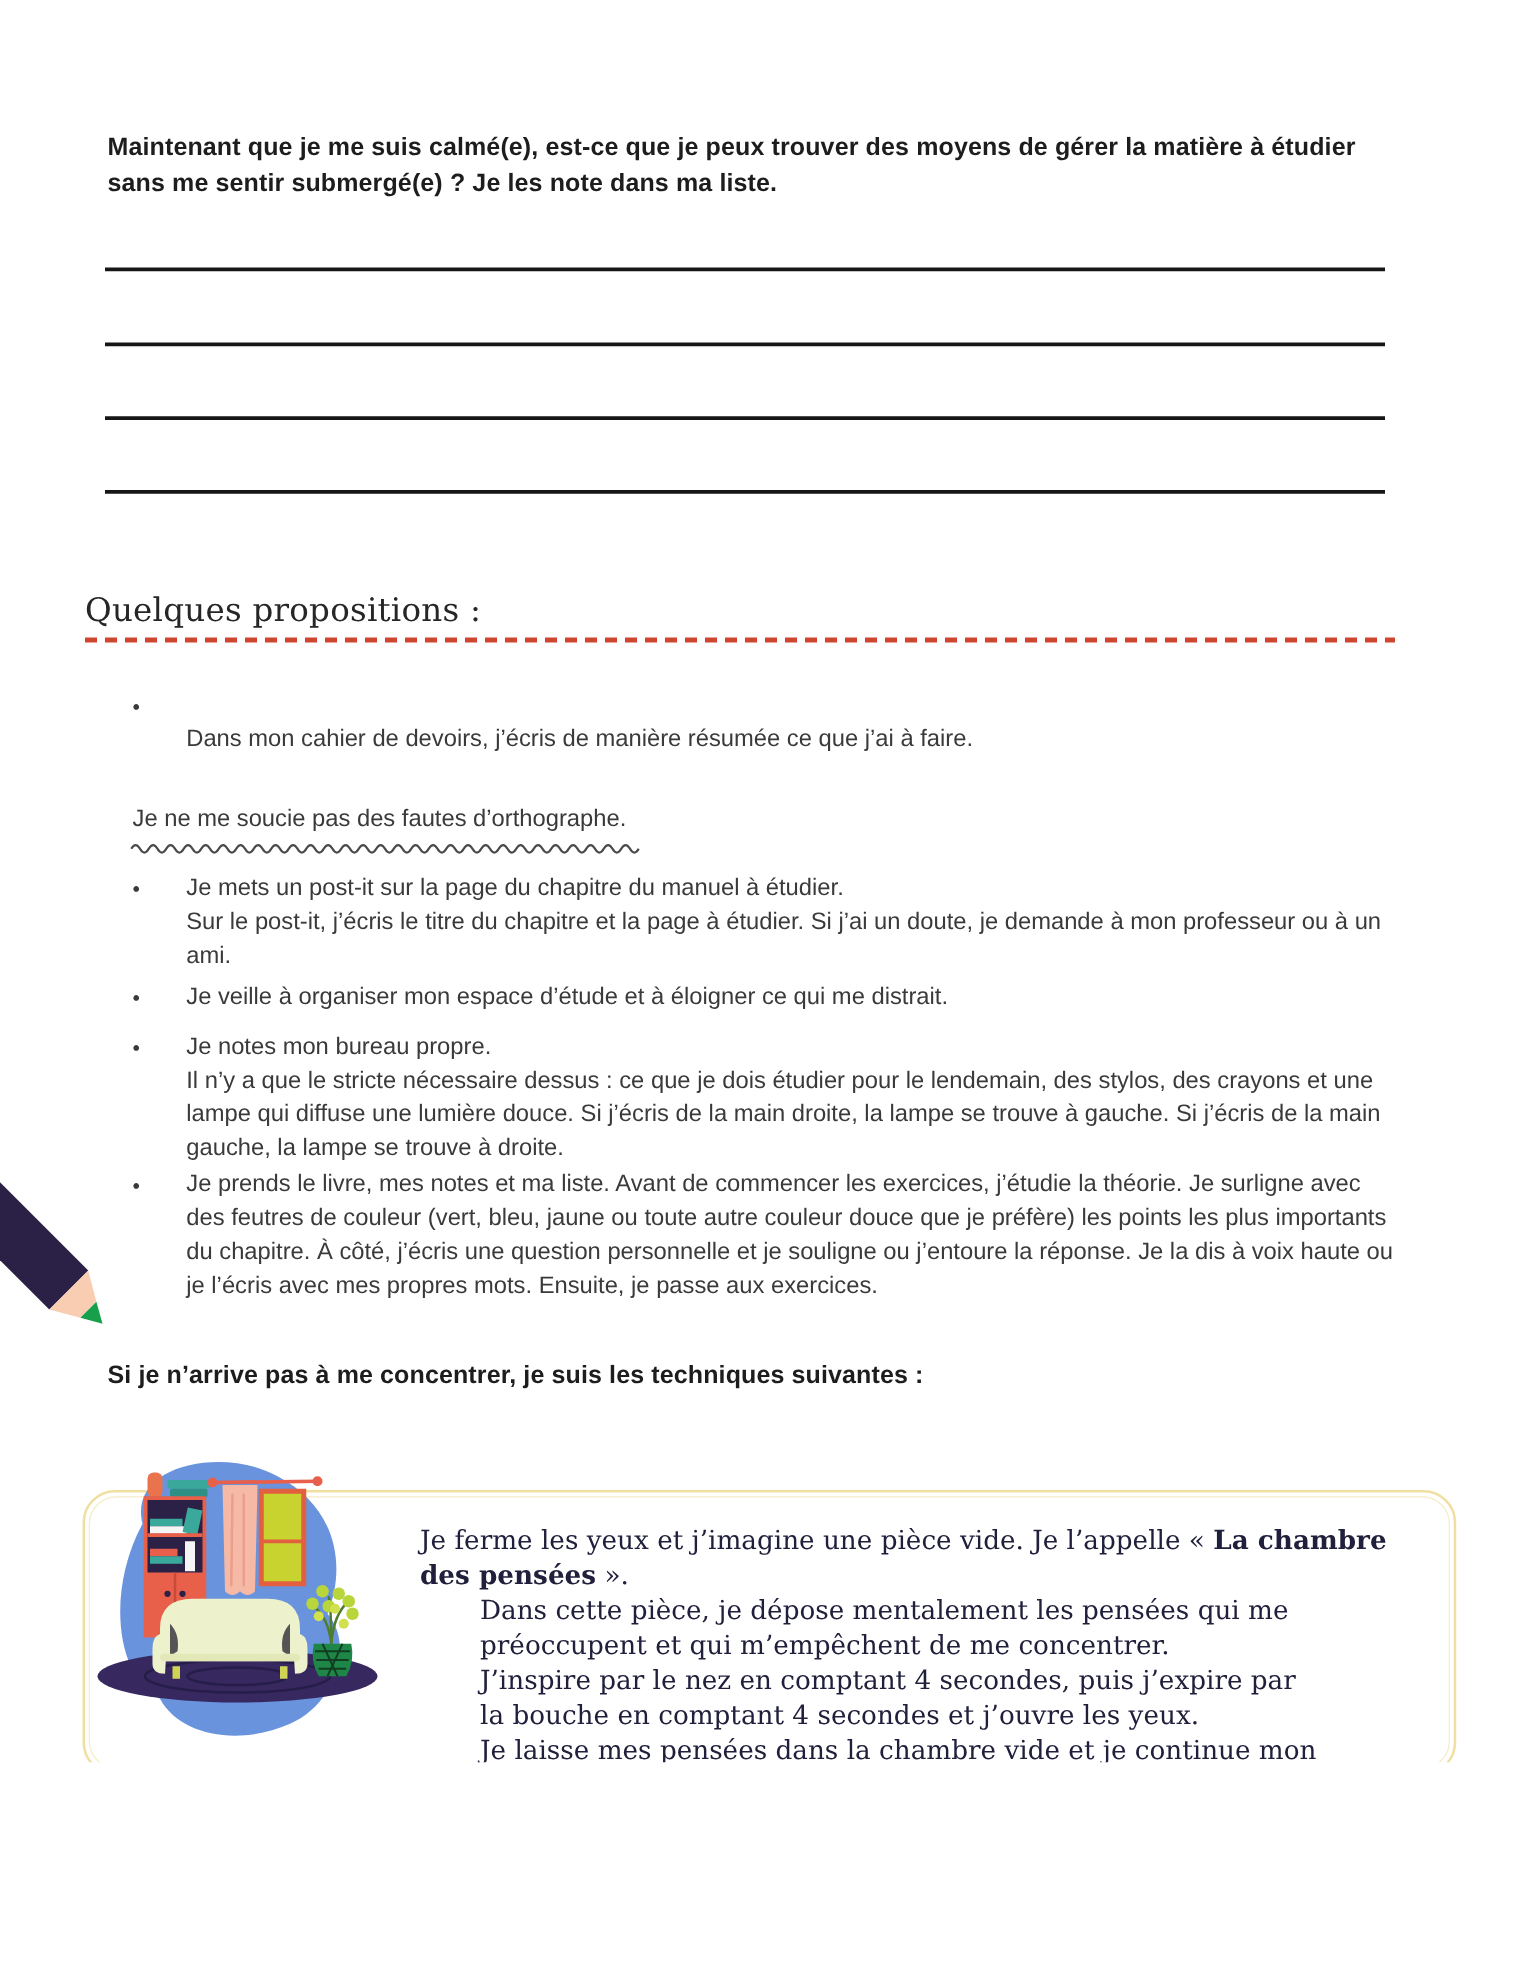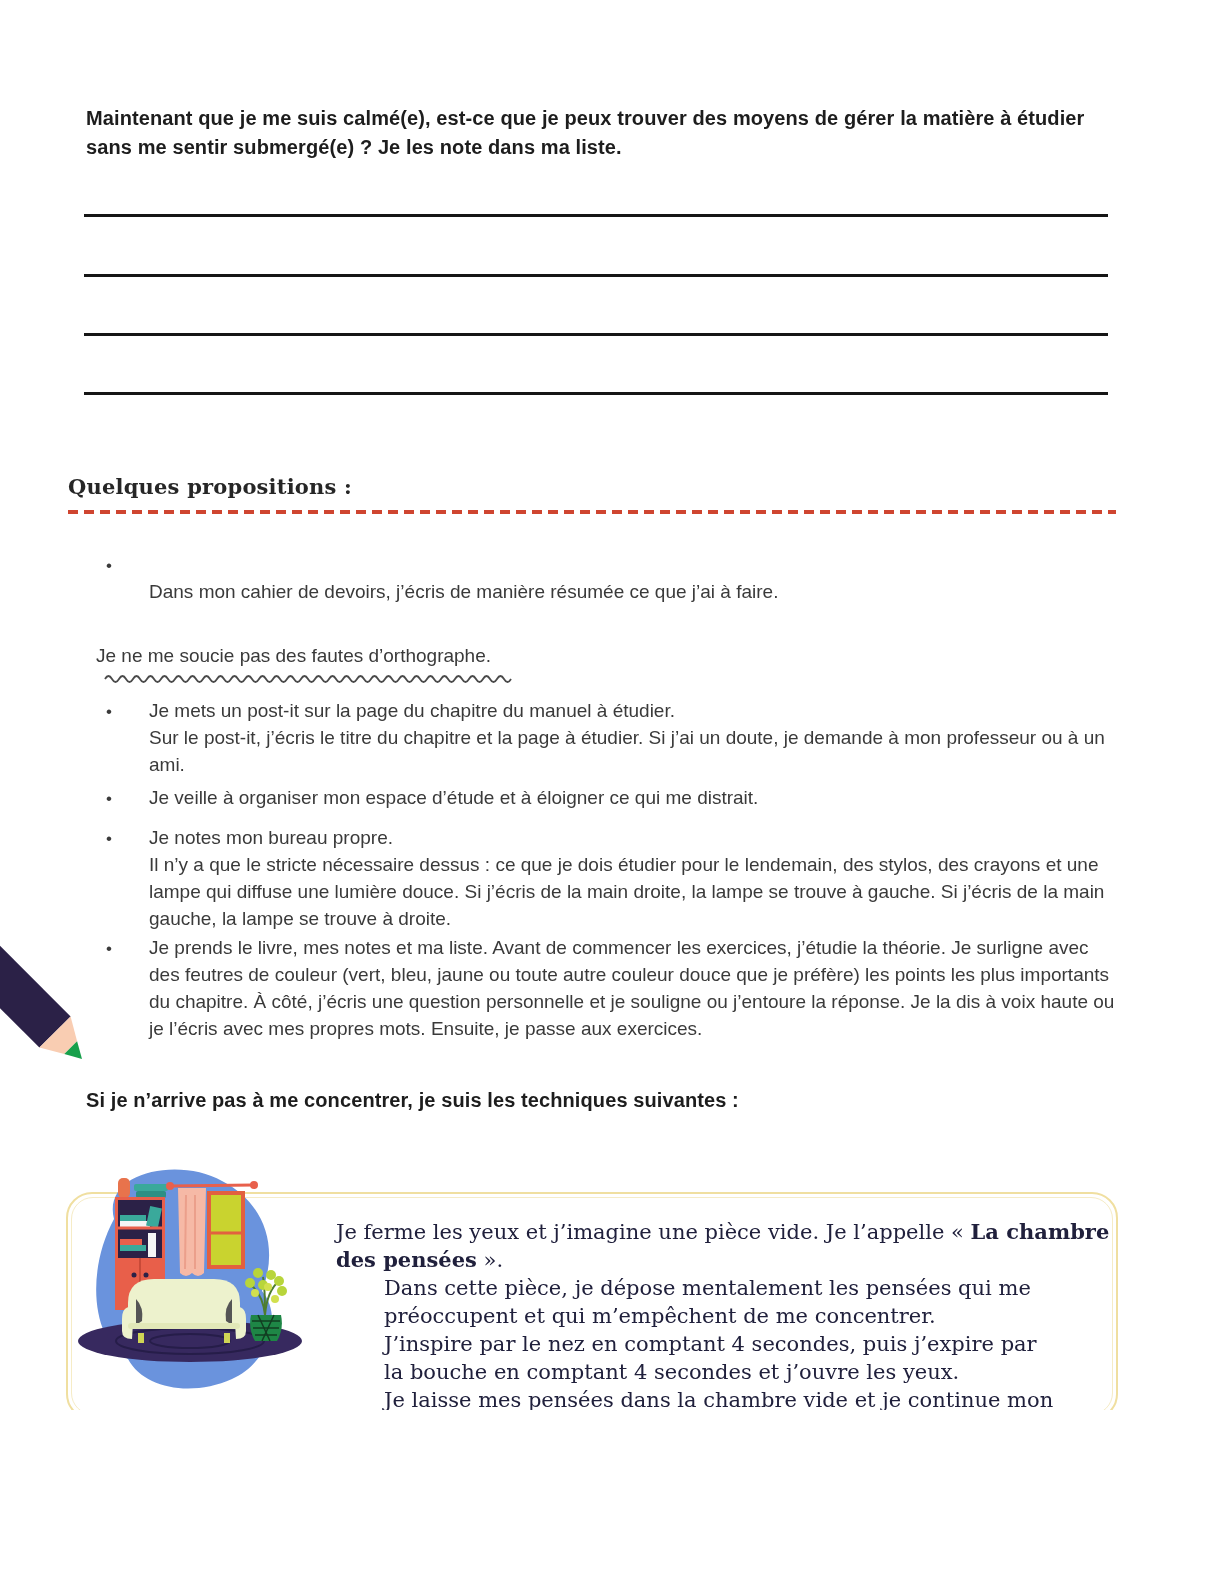--- a/index.html
+++ b/index.html
@@ -18,51 +18,51 @@
     letter-spacing:.1px;
   }
   
   .wline{
     position:absolute;left:84px;width:1024px;height:3px;background:#161616;
   }
   
   .sec-head{
     position:absolute;left:68px;top:474px;
     font-family:"DejaVu Serif","Liberation Serif",serif;
-    font-weight:bold;font-size:21px;color:#262626;letter-spacing:.2px;
+    font-weight:normal;font-size:26px;color:#262626;letter-spacing:.2px;
   }
   .dashes{
     position:absolute;left:68px;top:510px;width:1048px;height:4px;
     background:repeating-linear-gradient(90deg,#cf4530 0 10px,transparent 10px 16px);
   }
   
   .bullet{
     position:absolute;left:106px;width:1014px;display:flex;align-items:flex-start;
     font-size:19px;line-height:27px;color:#3a3a3a;
   }
   .bullet .dot{width:43px;flex:0 0 43px;font-size:17px;color:#3a3a3a;padding-top:1px;}
   .bullet .btxt{flex:1;white-space:pre-line;}
   .bullet p{margin:0;}
   .bullet p + p{margin-top:4px;}
   
   .note{
-    position:absolute;left:96px;top:645px;font-size:19px;color:#3a3a3a;
+    position:absolute;left:106px;top:645px;font-size:19px;color:#3a3a3a;
   }
   .squiggle{position:absolute;left:104px;top:672px;}
   
   .lead{
     position:absolute;left:86px;top:1089px;width:1000px;
     font-size:20px;font-weight:bold;color:#1d1d1d;letter-spacing:.1px;
   }
   
   .pencil{position:absolute;left:0;top:932px;}
   
   .tipbox{
     position:absolute;left:66px;top:1192px;width:1048px;height:224px;
-    border:2px solid #f0dfa0;border-radius:26px;background:#ffffff;
+    border:2px solid #f0dfa0;border-radius:26px;background:#ffffff;padding-left:47px;
   }
   .tipbox::before{
     content:"";position:absolute;left:3px;top:3px;right:3px;bottom:3px;
     border:1px solid #f6ecc6;border-radius:22px;pointer-events:none;
   }
   .tiptext{
     position:absolute;left:268px;top:24px;width:778px;
     font-family:"DejaVu Serif","Liberation Serif",serif;
     font-size:21px;line-height:28px;color:#20203c;
   }

